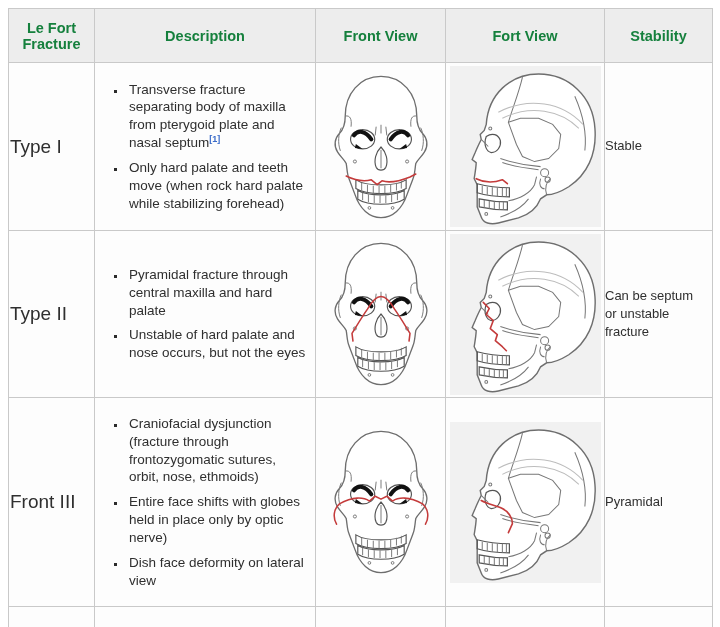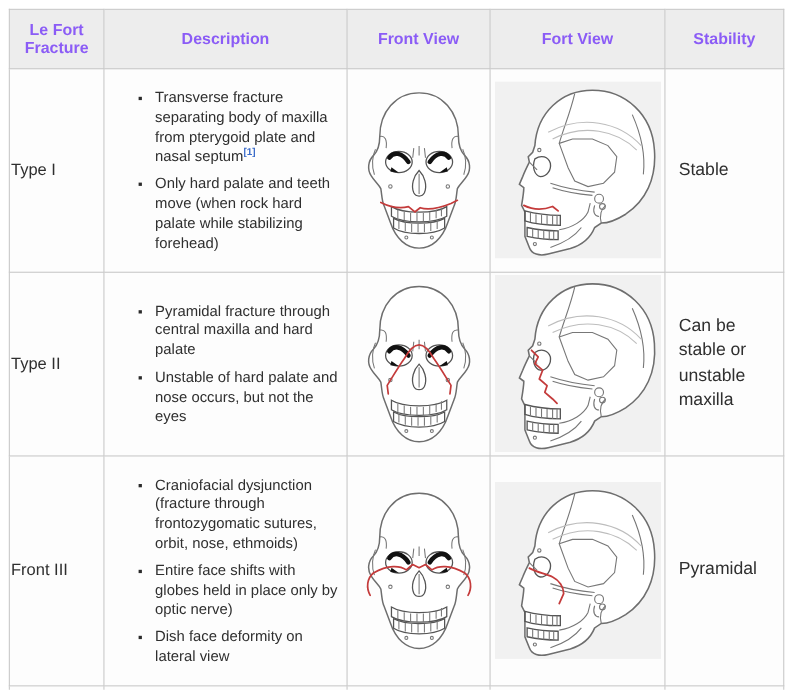--- a/index.html
+++ b/index.html
@@ -10,33 +10,33 @@
   html,body{margin:0;padding:0;}
   body{
     width:720px;height:627px;background:#fff;
     font-family:"Liberation Sans", sans-serif;color:var(--text);
     -webkit-font-smoothing:antialiased;
   }
   .wrap{padding:8px;}
   table{border-collapse:collapse;width:704px;table-layout:fixed;}
   th,td{border:1px solid var(--border);}
   th{
-    background:var(--header_bg);color:#8b5cf6;font-size:14.5px;font-weight:bold;
+    background:var(--header_bg);color:#15803d;font-size:14.5px;font-weight:bold;
     text-align:center;padding:4px 3px;height:54px;vertical-align:middle;
   }
   td{background:var(--cell_bg);vertical-align:middle;}
   col.c-type{width:86px;} col.c-desc{width:221px;} col.c-front{width:130px;}
   col.c-side{width:159px;} col.c-stab{width:108px;}
   tr.r-tall1{height:168px;} tr.r-tall2{height:167px;} tr.r-tall3{height:168px;} tr.r-short{height:55px;}
-  td.type{font-size:15px;}
-  td.desc{padding:10px 6px 10px 16px;}
+  td.type{font-size:19px;}
+  td.desc{padding:10px 6px 10px 4px;}
   td.desc ul{margin:0;padding-left:28px;font-size:13.5px;line-height:1.32;}
   td.desc li{list-style-type:square;margin:7px 0;padding-left:2px;}
   td.desc li::marker{font-size:11px;color:#2b2b2b;}
-  td.stab{padding:4px 6px 4px 12px;font-size:16px;line-height:1.4;}
+  td.stab{padding:4px 6px 4px 0;font-size:13px;line-height:1.4;}
   td.img{text-align:center;padding:2px 0;}
   sup.cite{color:var(--citation_blue);font-size:9px;font-weight:bold;line-height:0;}
   svg.skull{display:block;margin:0 auto;}
   .sk-outline{fill:#fff;stroke:var(--skull_line);stroke-width:1.4;}
   .sk-line{fill:none;stroke:#777;stroke-width:1;}
   .sk-line2{fill:none;stroke:#555;stroke-width:1.2;}
   .sk-faint{fill:none;stroke:#bdbdbd;stroke-width:1;}
   .sk-black{fill:none;stroke:#111;stroke-width:4.2;stroke-linecap:round;}
   .sk-blackfill{fill:#111;stroke:none;}
   .fracture{fill:none;stroke:var(--fracture_red);stroke-width:1.6;stroke-linejoin:round;stroke-linecap:round;}
@@ -149,21 +149,21 @@
           <path class="fracture" d="M31 108 L30 100 C35 92 41 82 46 75 C50 68 55 62 60 62 C65 62 70 68 74 75 C79 82 85 92 90 100 L89 108"></path>
         </svg>
       </td>
       <td class="img">
         <svg class="skull" width="151" height="161" viewBox="0 0 150 160">
           <rect x="0" y="0" width="150" height="160" fill="var(--side_image_bg)"></rect>
           <use href="#skull-side"></use>
           <path class="fracture" d="M33 68 L39 74 L36 80 L43 86 L40 94 L47 100 L45 106 L52 112 L56 116"></path>
         </svg>
       </td>
-      <td class="stab">Can be stable or unstable maxilla</td>
+      <td class="stab">Can be septum or unstable fracture</td>
     </tr>
 
     <tr class="r-tall3">
       <td class="type">Front III</td>
       <td class="desc">
         <ul>
           <li><span>Craniofacial dysjunction (fracture through frontozygomatic sutures, orbit, nose, ethmoids)</span></li>
           <li><span>Entire face shifts with globes held in place only by optic nerve)</span></li>
           <li><span>Dish face deformity on lateral view</span></li>
         </ul>

